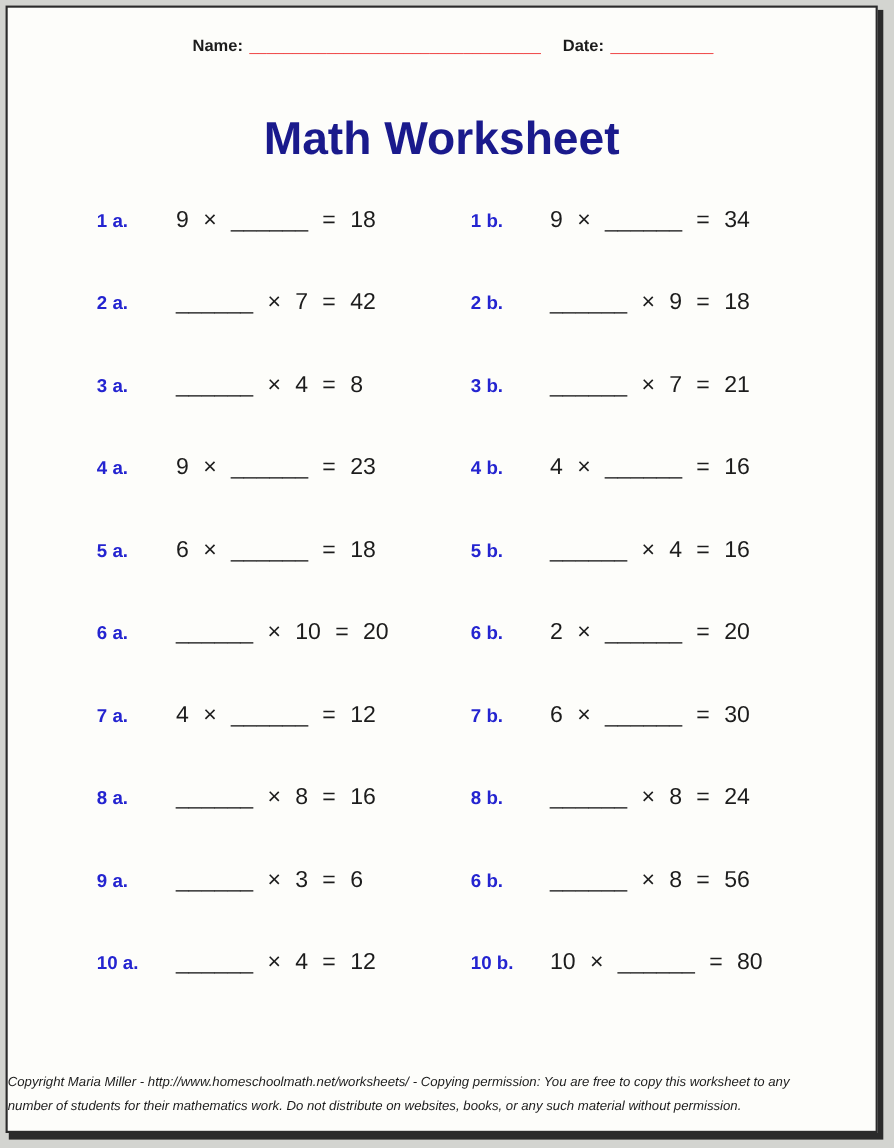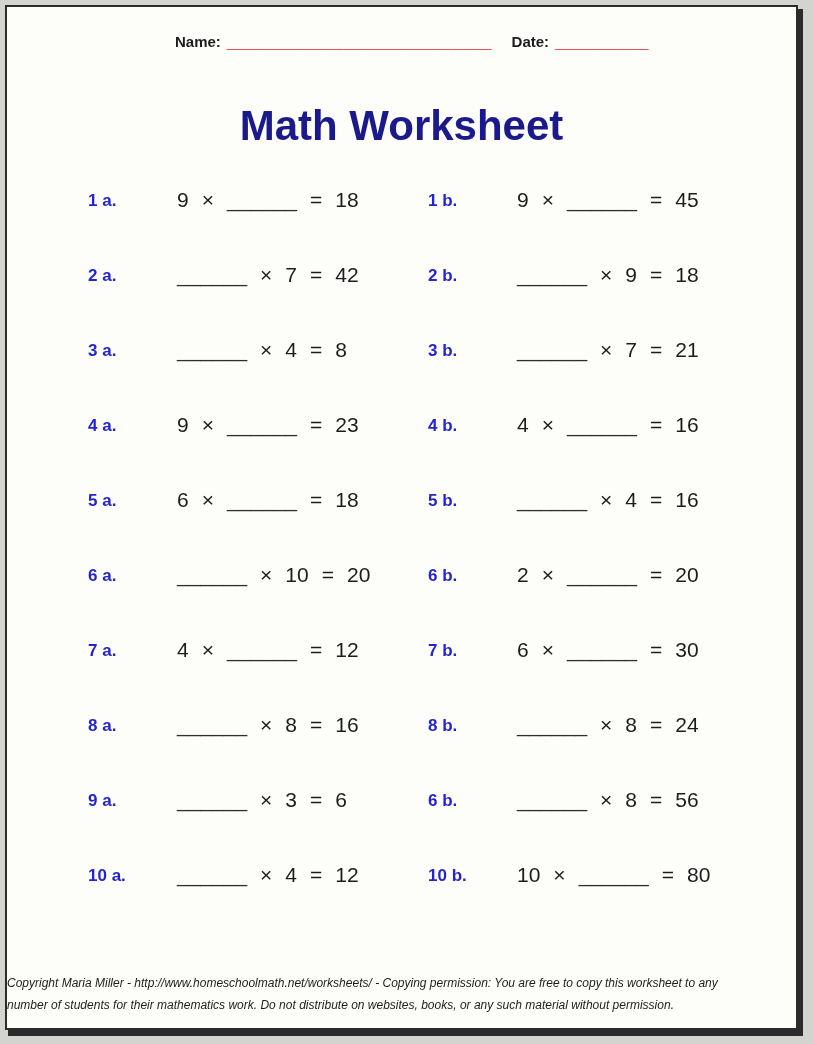--- a/index.html
+++ b/index.html
@@ -49,21 +49,20 @@
   .problems {
     position: absolute;
     top: 181px; left: 81px; right: 16px;
     display: grid;
     grid-template-columns: 340px 1fr;
     grid-auto-rows: 75px;
   }
   .problem-cell {
     display: flex;
     align-items: flex-start;
-    gap: 17px;
   }
   .problem-label {
     min-width: 72px;
     font-size: 17px;
     font-weight: bold;
     color: var(--label-color, #2424d0);
     padding-top: 3px;
   }
   .problem-expr {
     display: flex;
@@ -107,21 +106,21 @@
           <span class="token">18</span>
         </span>
       </div>
       <div class="problem-cell">
         <span class="problem-label">1 b.</span>
         <span class="problem-expr">
           <span class="token">9</span>
           <span class="token">×</span>
           <span class="token blank">______</span>
           <span class="token">=</span>
-          <span class="token">45</span>
+          <span class="token">34</span>
         </span>
       </div>
       <div class="problem-cell">
         <span class="problem-label">2 a.</span>
         <span class="problem-expr">
           <span class="token blank">______</span>
           <span class="token">×</span>
           <span class="token">7</span>
           <span class="token">=</span>
           <span class="token">42</span>

